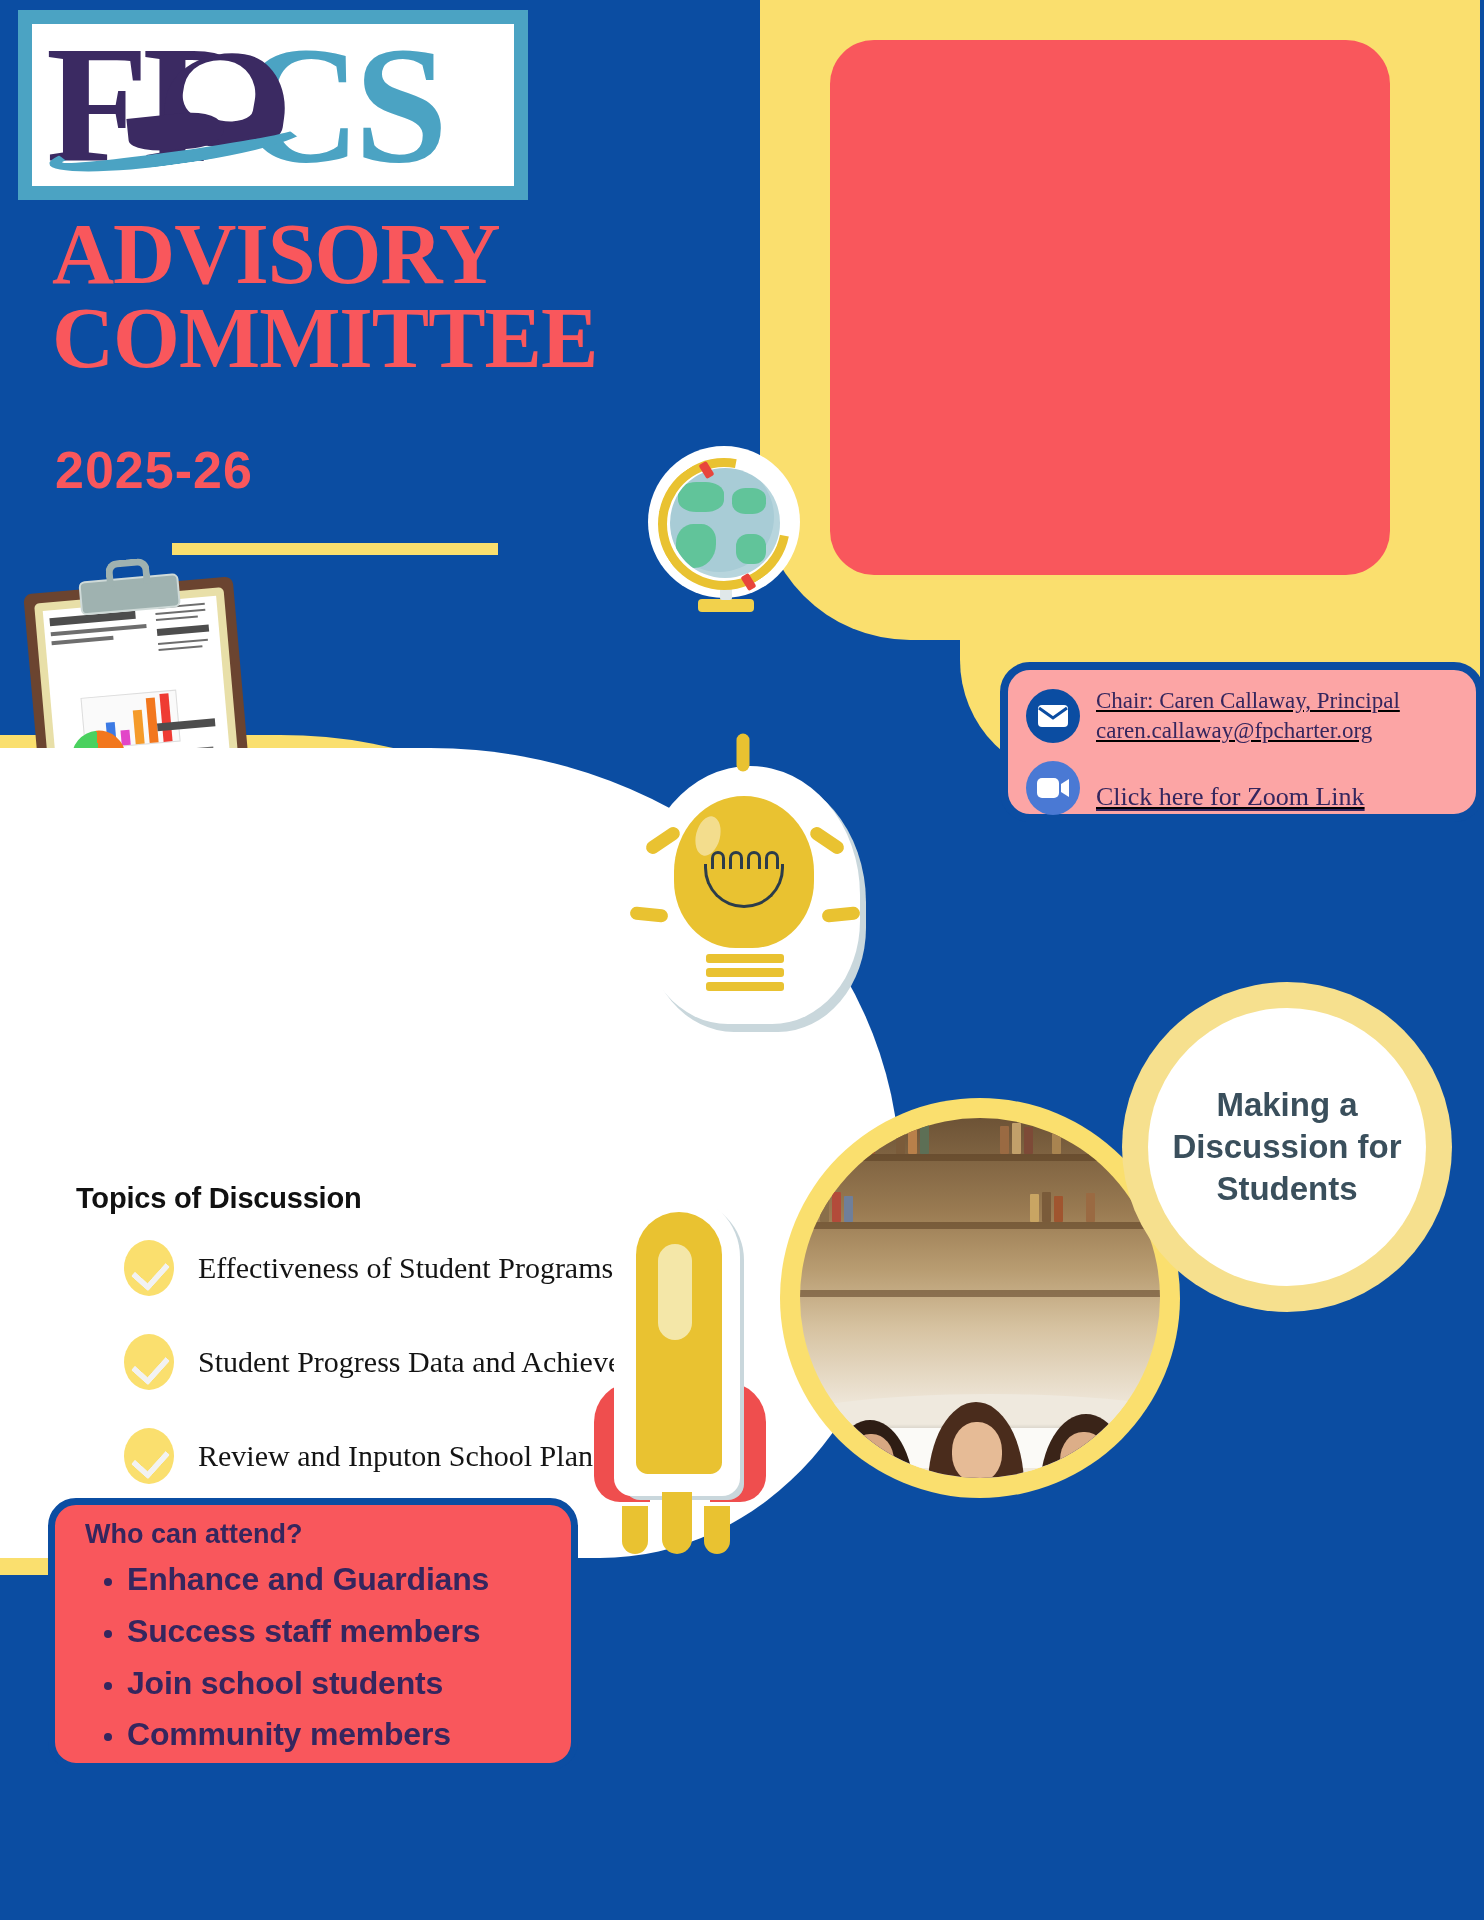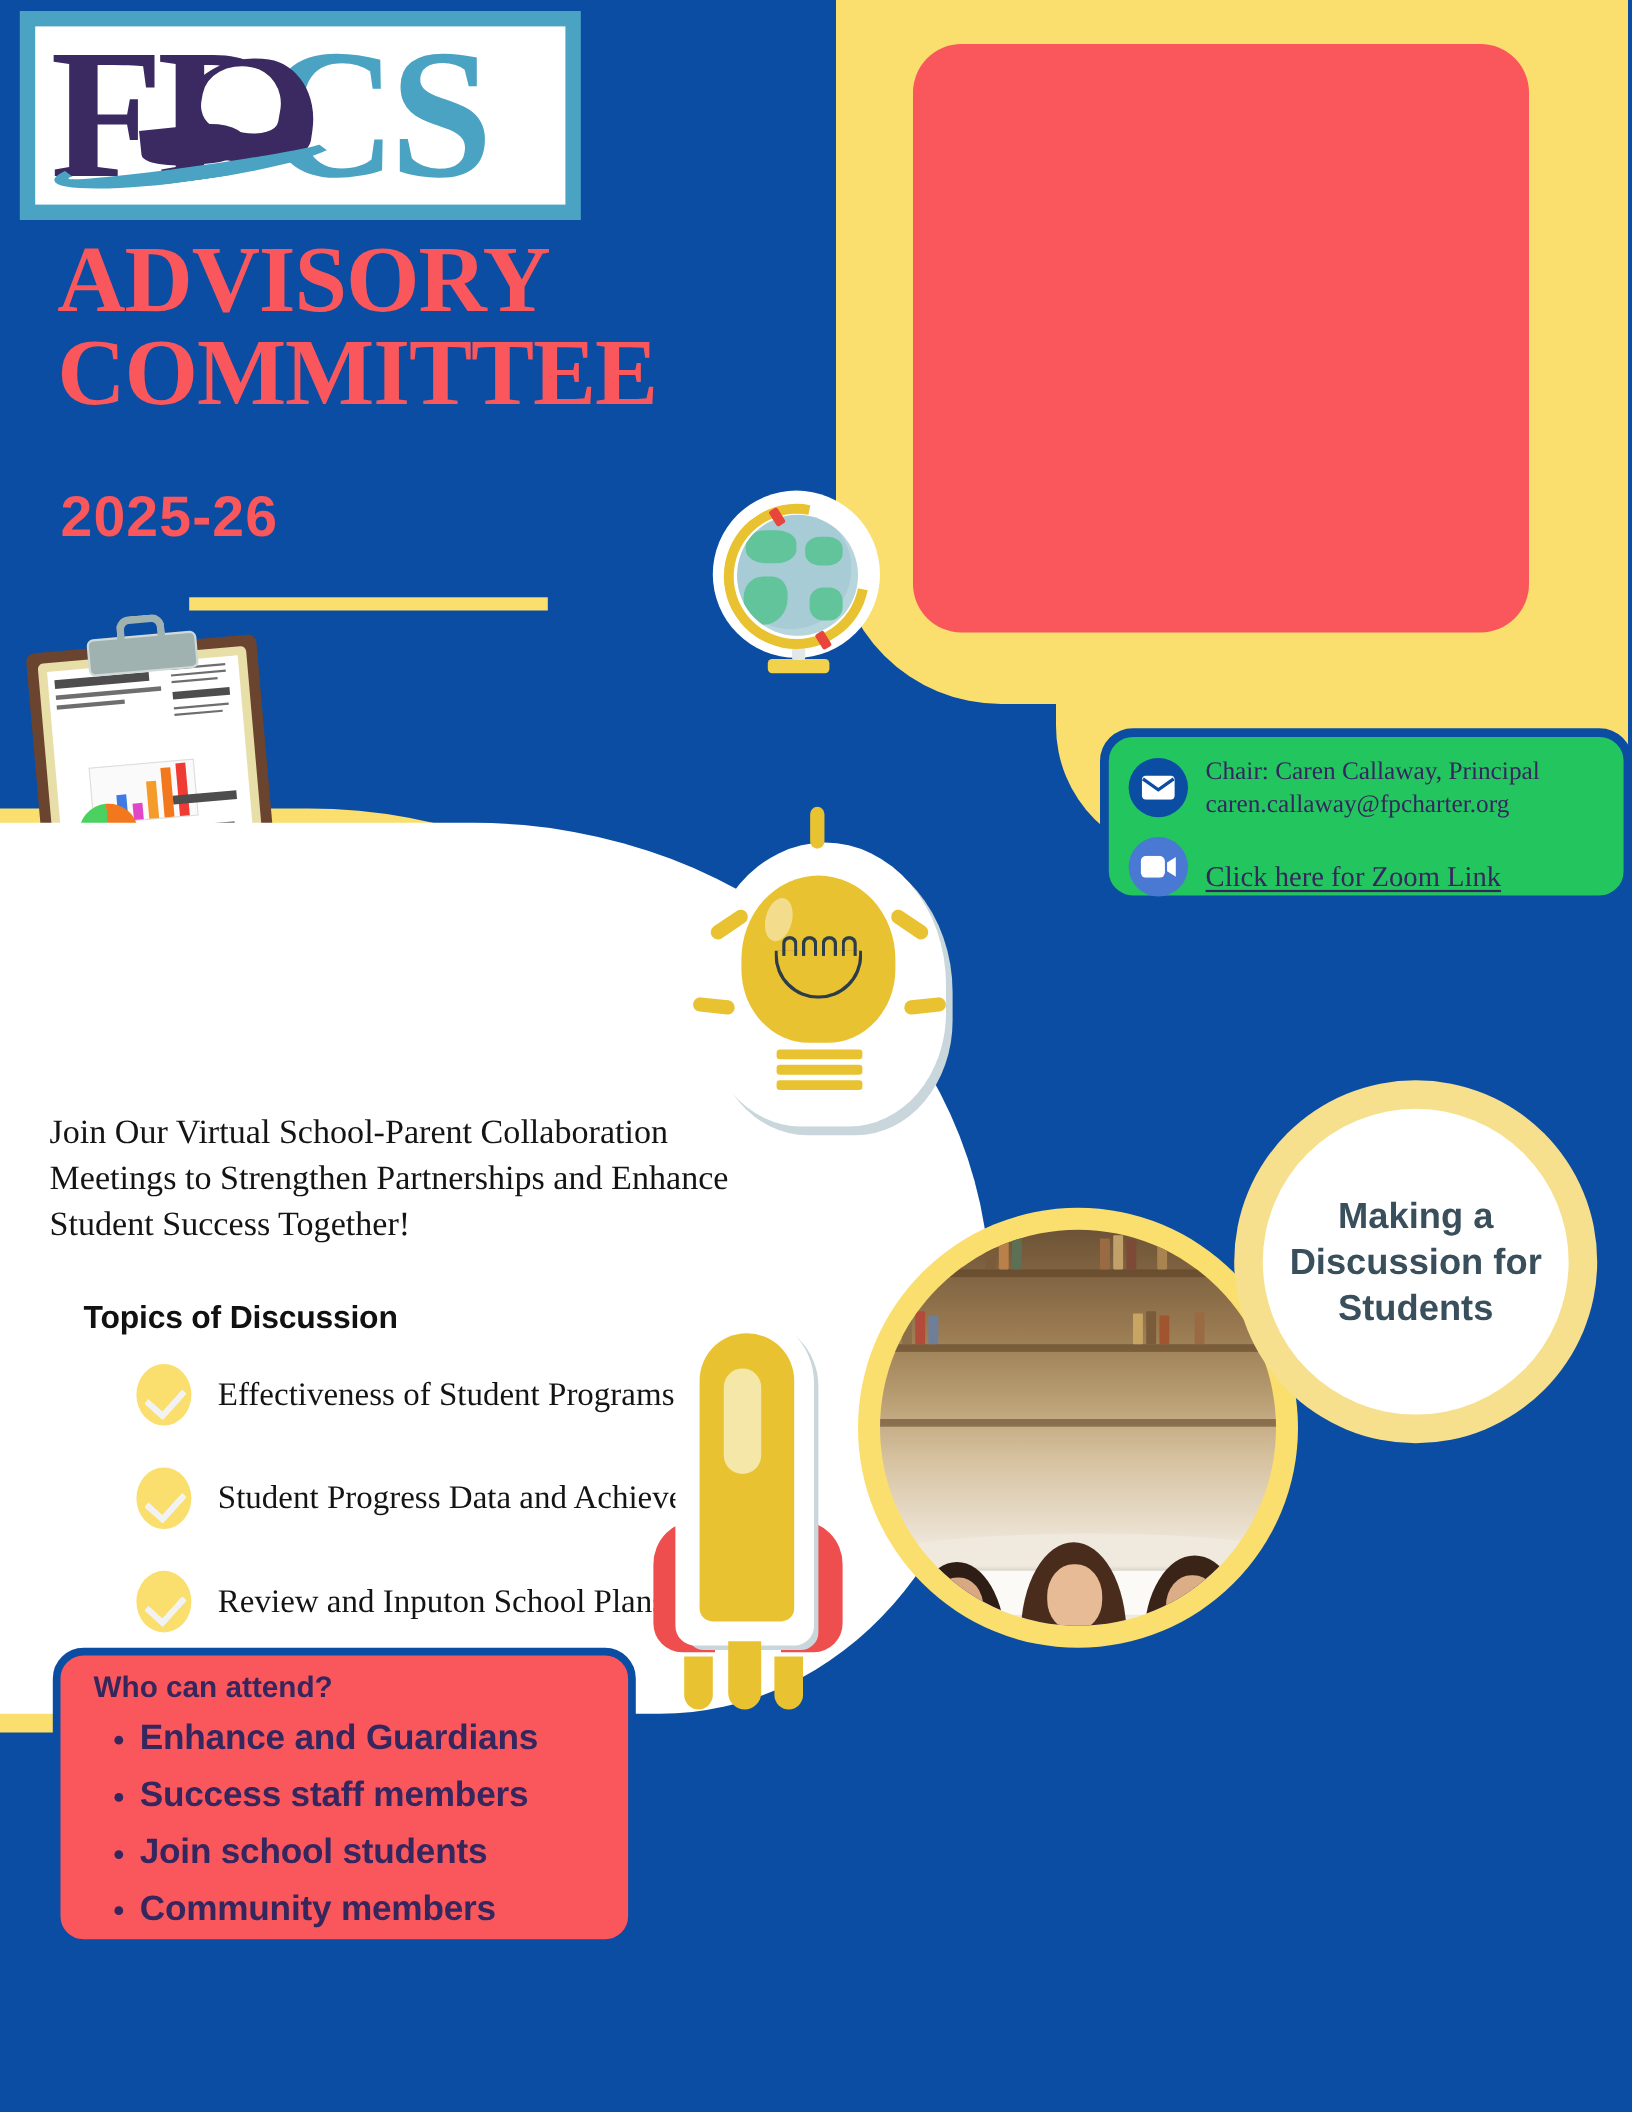--- a/index.html
+++ b/index.html
@@ -31,24 +31,25 @@
     position:absolute; left:830px; top:40px;
     width:560px; height:535px;
     background:#f9575c;
     border-radius:44px;
   }
 
   
   .contact-card {
     position:absolute; left:1000px; top:662px;
     width:484px; height:160px;
-    background:#22c55e;
+    background:#fca5a5;
     border:8px solid #0b4da2;
     border-radius:30px;
     padding:16px 16px 16px 18px;
+    text-decoration:underline;
   }
   .c-row { display:flex; align-items:center; gap:16px; }
   .c-row.b2 { margin-top:14px;align-items:flex-end; }
   .badge { flex:0 0 54px; width:54px; height:54px; border-radius:50%;
            display:flex; align-items:center; justify-content:center; }
   .badge.mail { background:#0b4da2; }
   .badge.zoom { background:#4a79d4; }
   .c-text { color:#35265e; font-family:"Liberation Serif", serif; font-size:23px; line-height:1.32; }
   .c-text .link { text-decoration:underline; text-underline-offset:4px; font-size:26px; }
 
@@ -420,21 +421,20 @@
       </div>
       <div class="c-text">
         <span class="link">Click here for Zoom Link</span>
       </div>
     </div>
   </div>
 
   <div class="yellow-arc"></div>
   <div class="white-shape"></div>
 
-  <div class="intro">Join Our Virtual School-Parent Collaboration Meetings to Strengthen Partnerships and Enhance Student Success Together!</div>
   <div class="topics-label">Topics of Discussion</div>
 
   <div class="topics">
     <div class="topic">
       <span class="chk"></span>
       <span>Effectiveness of Student Programs</span>
     </div>
     <div class="topic">
       <span class="chk"></span>
       <span>Student Progress Data and Achievements</span>

